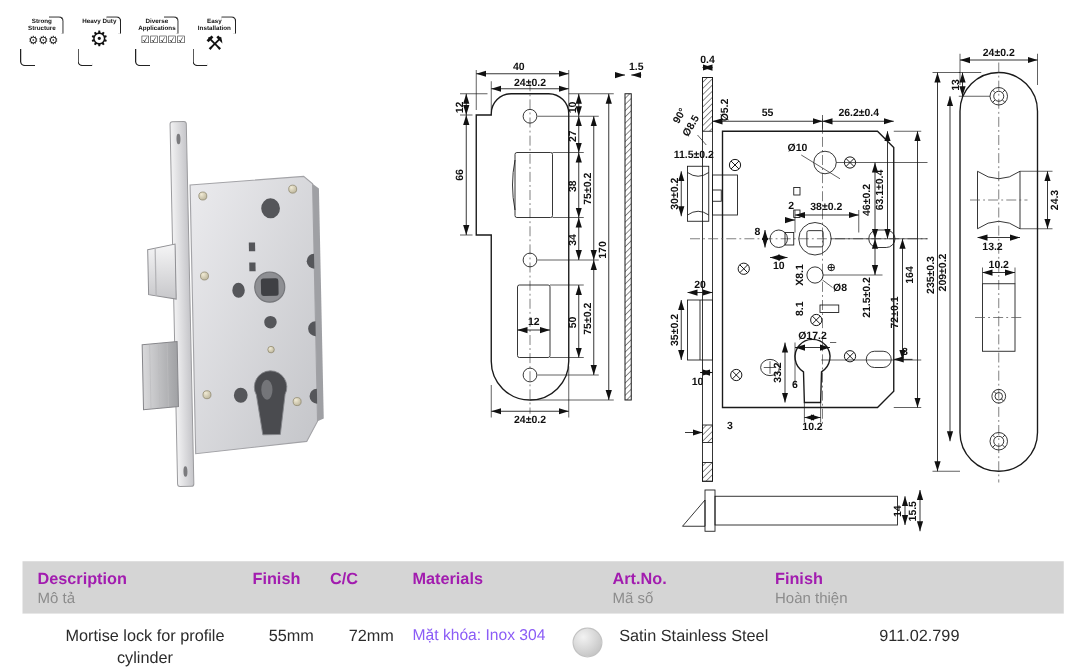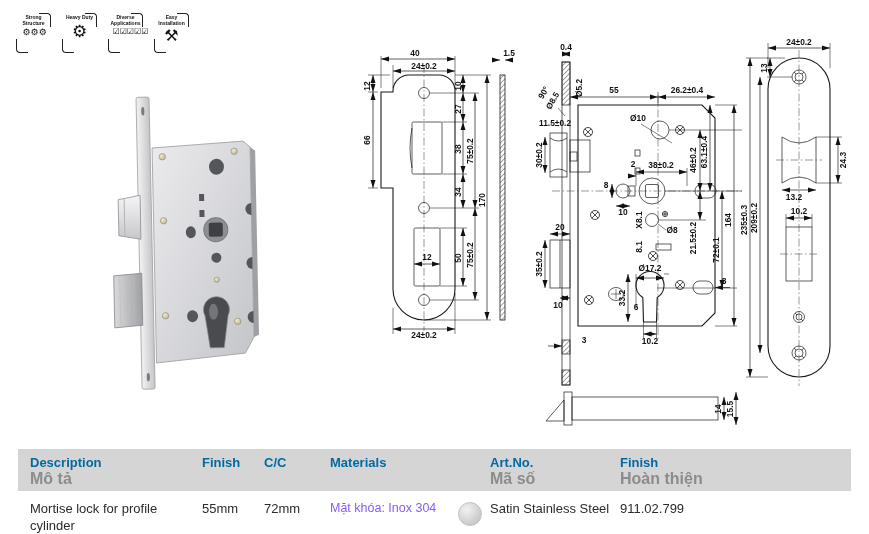--- a/index.html
+++ b/index.html
@@ -30,24 +30,24 @@
   .ext{stroke:#1a1a1a;stroke-width:0.55;fill:none;}
   .cl{stroke:#555;stroke-width:0.6;fill:none;stroke-dasharray:8 2.5 1.5 2.5;}
   .hatch{fill:url(#hp);stroke:#1a1a1a;stroke-width:0.8;}
   .screw{fill:none;stroke:#1a1a1a;stroke-width:0.8;}
 
   
   .spec-table{position:absolute;left:18px;top:449px;width:833px;}
   .thead,.trow{display:grid;grid-template-columns:172px 62px 66px 128px 32px 130px 1fr;
                padding-left:12px;box-sizing:border-box;}
   .thead{background:#d5d5d5;height:42px;align-items:start;padding-top:5px;}
-  .th .en{font-size:13px;font-weight:700;color:#0369a1;line-height:17px;}
-  .th .vi{font-size:16px;font-weight:700;color:#8c8c8c;line-height:15px;}
+  .th .en{font-size:13px;font-weight:700;color:#a21caf;line-height:17px;}
+  .th .vi{font-size:12px;font-weight:400;color:#8c8c8c;line-height:15px;}
   .trow{padding-top:9px;padding-bottom:8px;border-bottom:1px solid #c9c9c9;background:#fff;align-items:start;}
-  .td .en{font-size:13px;color:#2b2b2b;line-height:17px;}
+  .td .en{font-size:13px;color:#2b2b2b;line-height:17px;text-align:center;}
   .td .vi{font-size:12.5px;color:#8b5cf6;line-height:16px;}
   .swatch{width:22px;height:22px;border-radius:50%;margin-top:2px;
           background:radial-gradient(circle at 35% 30%,#f2f2f2 0%,#d9d9d9 45%,#b9b9b9 100%);
           border:1px solid #c2c2c2;}
 </style>
 </head>
 <body>
 
 <div class="page">
 

